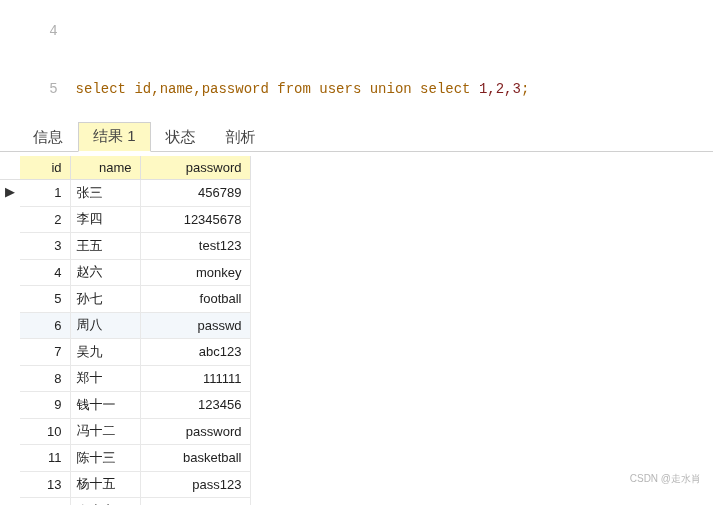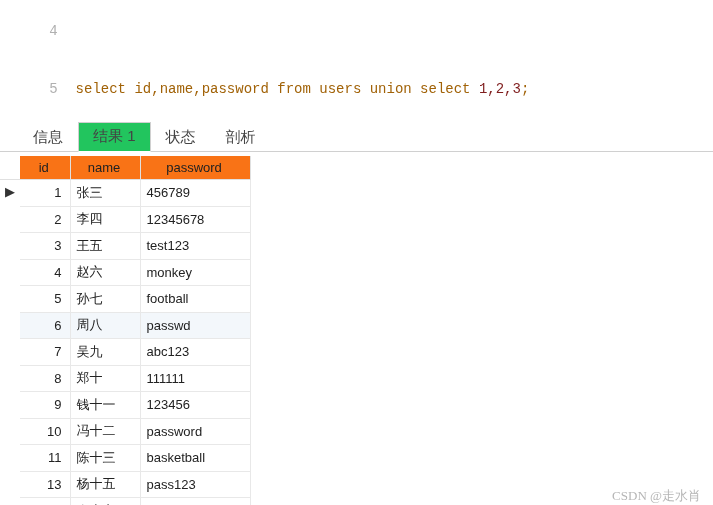--- a/index.html
+++ b/index.html
@@ -45,21 +45,21 @@
     padding: 4px 14px 5px 14px;
     cursor: pointer;
     border: 1px solid transparent;
     border-bottom: none;
     position: relative;
     bottom: -1px;
   }
   .tab.active {
     border: 1px solid #d0d0d0;
     border-bottom: 1px solid #ffffff;
-    background: #22c55e;
+    background: #fef9c3;
   }
   .grid-wrap {
     display: flex;
     margin-top: 4px;
   }
   .row-indicator-col {
     width: 20px;
     flex: 0 0 20px;
   }
   .row-indicator-col .hdr {
@@ -71,50 +71,49 @@
     display: flex;
     align-items: center;
     justify-content: center;
     color: #333;
   }
   table.data {
     border-collapse: collapse;
     font-size: 13px;
   }
   table.data th {
-    text-align: center;
+    text-align: right;
     font-weight: normal;
     padding: 3px 8px 3px 6px;
     border: 1px solid #e0e0e0;
     border-top: none;
     border-left: none;
-    background: #f97316;
+    background: #fef9c3;
     height: 24px;
     color: #222;
   }
   table.data td {
     padding: 3px 8px 3px 6px;
     border: 1px solid #e8e8e8;
     border-top: none;
     border-left: none;
     height: 23px;
     color: #222;
   }
   table.data tr.alt td { background: #f3f7fb; }
   .col-id { width: 50px; text-align: right; padding-right: 6px;}
   .col-name { width: 70px; margin-left: 12px; }
-  .col-pass { width: 110px; }
+  .col-pass { width: 110px; text-align: right; }
   .watermark {
     position: absolute;
     right: 12px;
-    bottom: 0;
+    bottom: 19px;
     color: rgba(120,120,120,0.55);
-    font-size: 13px;
+    font-size: 10px;
     pointer-events: none;
-    font-family: Liberation Serif, serif;
   }
 </style>
 </head>
 <body>
 
 <div class="code-area">
   <span class="code-line">
     <span class="gutter-num">4</span>
   </span>
   <span class="code-line">

